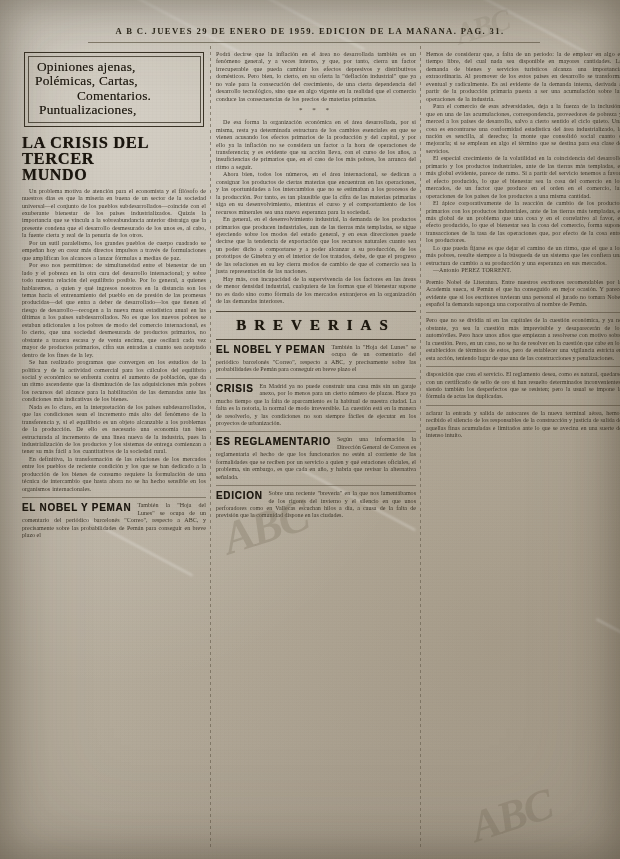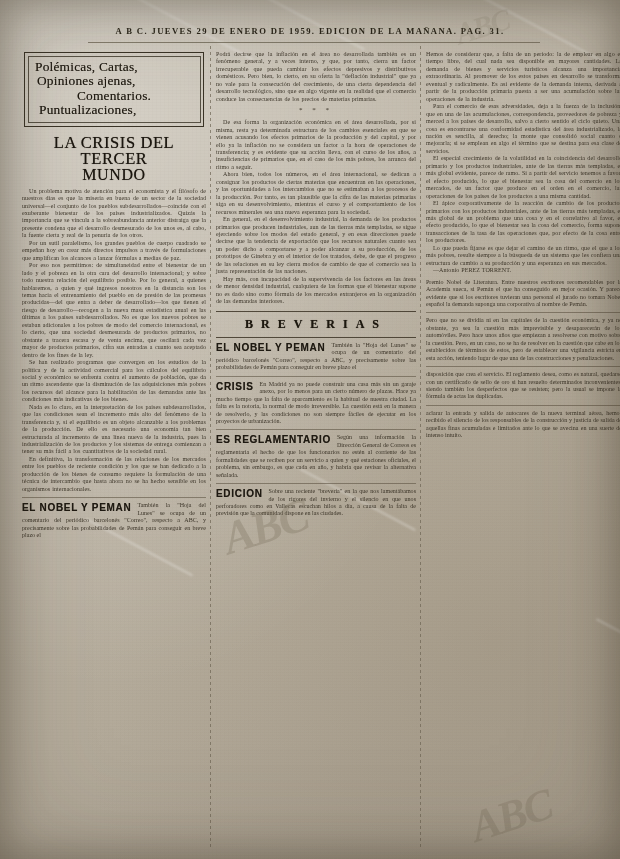--- a/index.html
+++ b/index.html
@@ -80,23 +80,22 @@
     letter-spacing:.2px;
     text-shadow:0 0 .6px rgba(40,34,24,.55);
   }
   .mastline.l1{text-align:left;padding-left:6px;}
   .mastline.l2{text-align:left;padding-left:4px;}
   .mastline.l3{text-align:left;padding-left:8px;}
   .mastline.l4{text-align:center;}
 
   
   .headline{
-    text-align:center;
     font-size:16.5px;line-height:16px;
-    font-weight:normal;letter-spacing:.6px;
+    font-weight:bold;letter-spacing:.6px;
     color:#1b160f;
     margin:8px 0 0 0;
     font-family:"Liberation Serif", serif;
     text-shadow:0 0 .7px rgba(30,25,16,.7);
   }
   .headline .l2{font-size:16px;display:block;}
 
   
   .bodytext{
     margin-top:5px;
@@ -115,21 +114,21 @@
   .bodytext p.noind{text-indent:0;}
 
   .stars{text-align:center;font-size:7px;letter-spacing:4px;color:#3a3226;
     margin:3px 0 3px 0;}
 
   
   .brevwrap{margin-top:5px;}
   .brevrule{height:1.2px;background:#3c3426;opacity:.85;margin:2px 0;}
   .brevtitle{
     text-align:center;
-    font-size:12px;font-weight:bold;
+    font-size:15px;font-weight:bold;
     letter-spacing:8px;
     color:#1d180f;
     padding:3px 0 3px 0;
     font-family:"Liberation Serif", serif;
     text-shadow:0 0 .7px rgba(30,25,16,.75);
   }
 
   
   .brief{margin-top:4px;}
   .brieflabel{
@@ -171,22 +170,22 @@
     <div class="runhead">A B C. JUEVES 29 DE ENERO DE 1959. EDICION DE LA MAÑANA. PAG. 31.</div>
     <div class="runrule"></div>
 
     <div class="cols">
       <div class="vrule vr1"></div>
       <div class="vrule vr2"></div>
 
       <div class="col col1">
 
         <div class="mastbox">
+          <div class="mastline l1">Opiniones ajenas,</div>
           <div class="mastline l2">Polémicas, Cartas,</div>
-          <div class="mastline l1">Opiniones ajenas,</div>
           <div class="mastline l4">Comentarios.</div>
           <div class="mastline l3">Puntualizaciones,</div>
         </div>
 
         <div class="headline">
           <span>LA CRISIS DEL TERCER</span>
           <span class="l2">MUNDO</span>
         </div>
 
         <div class="bodytext">

